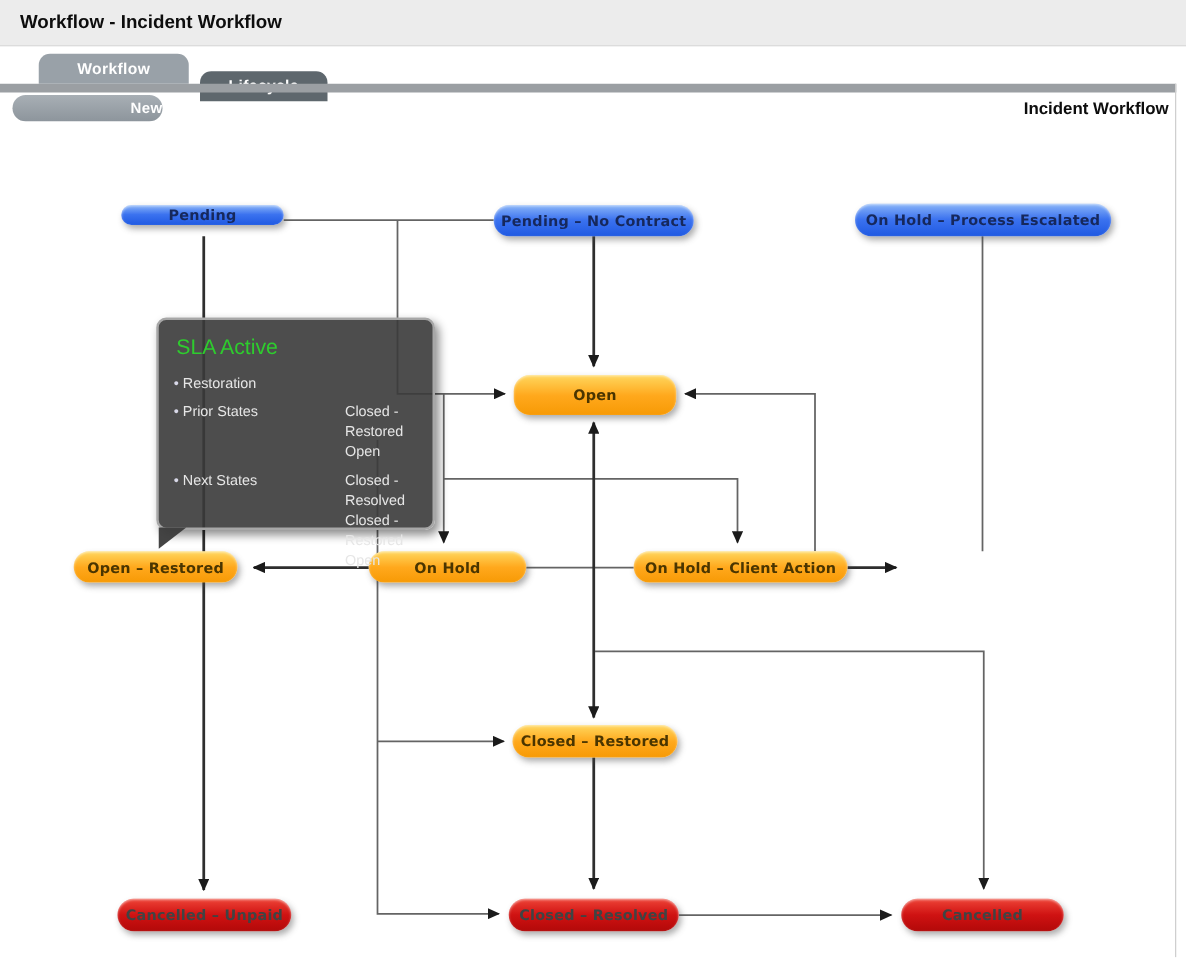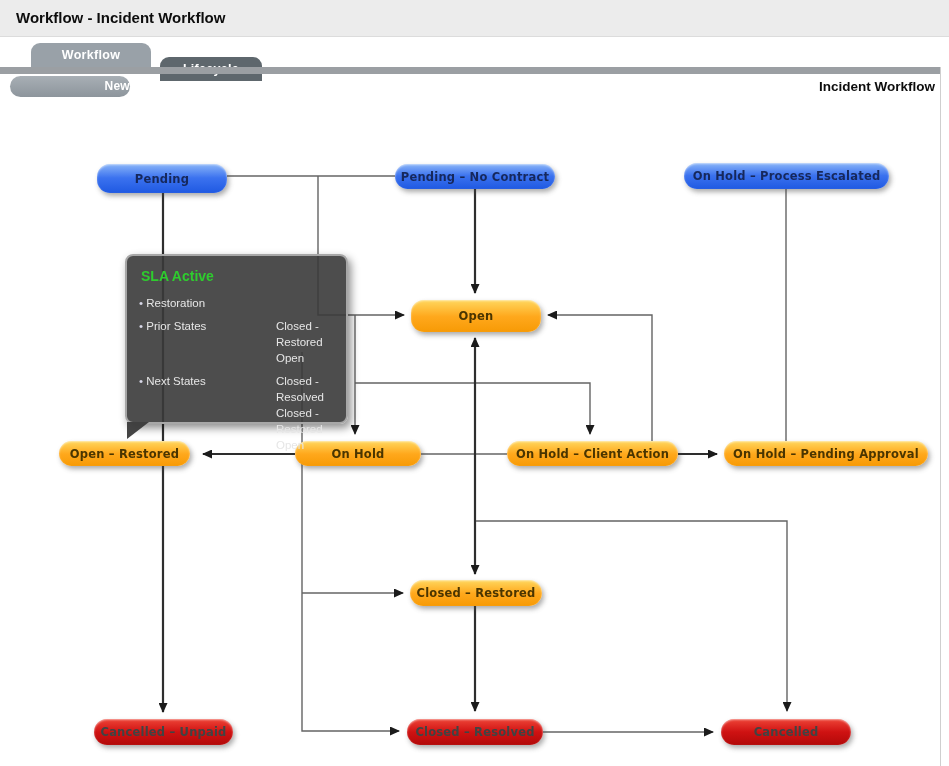--- a/index.html
+++ b/index.html
@@ -30,21 +30,21 @@
         cursor:pointer;pointer-events:auto;}
   .node.blue{background:linear-gradient(to bottom,#8ab5f8 0%,#3b72ef 48%,#1f59e2 100%);color:#16285c;}
   .node.orange{background:linear-gradient(to bottom,#ffd75e 0%,#ffa81c 52%,#f79a05 100%);color:#4a3500;}
   .node.red{background:linear-gradient(to bottom,#ee4437 0%,#cf1212 50%,#b20909 100%);color:#3f4444;}
 
   
   #sla-tooltip{position:absolute;left:125px;top:254px;width:223px;height:170px;box-sizing:border-box;
                background:rgba(58,58,58,.9);border:2px solid #a7a7a7;border-radius:8px;
                box-shadow:3px 4px 8px rgba(0,0,0,.45);z-index:3;color:#e6e6e6;
                font-size:11.5px;padding:10px 10px 8px 12px;}
-  .tt-title{color:#2ecc2e;font-weight:bold;font-size:14px;margin:2px 0 11px 2px;}
+  .tt-title{color:#2ecc2e;font-weight:normal;font-size:17px;margin:2px 0 11px 2px;}
   .tt-row{display:grid;grid-template-columns:95px 1fr;margin-bottom:7px;line-height:16px;gap:42px;}
   .tt-label::before{content:"• ";color:#d8d8e8;}
   #sla-tooltip-tail{position:absolute;left:127px;top:422px;width:0;height:0;z-index:3;
                     border-top:17px solid rgba(58,58,58,.95);border-right:22px solid transparent;}
 </style>
 </head>
 <body>
 
 <div class="app">
 
@@ -84,28 +84,27 @@
         <polyline points="475,338 475,574" fill="none" stroke="#2e2e2e" stroke-width="2.2" marker-end="url(#ah-end)" marker-start="url(#ah-start)"></polyline>
         <polyline points="475,606 475,711" fill="none" stroke="#2e2e2e" stroke-width="2.2" marker-end="url(#ah-end)"></polyline>
         <polyline points="476,521 787,521 787,711" fill="none" stroke="#646464" stroke-width="1.4" marker-end="url(#ah-end)"></polyline>
         <polyline points="302,352 302,731 399,731" fill="none" stroke="#646464" stroke-width="1.4" marker-end="url(#ah-end)"></polyline>
         <polyline points="302,593 403,593" fill="none" stroke="#646464" stroke-width="1.4" marker-end="url(#ah-end)"></polyline>
         <polyline points="543,732 713,732" fill="none" stroke="#646464" stroke-width="1.4" marker-end="url(#ah-end)"></polyline>
       </g>
   </svg>
 
   <div id="node-layer">
-      <div class="node blue" style="left: 97px; top: 164px; width: 130px; height: 29px;">Pending</div>
+      <div class="node blue" style="left: 97px; top: 164px; width: 130px; height: 16px;">Pending</div>
       <div class="node blue" style="left: 395px; top: 164px; width: 160px; height: 25px;">Pending – No Contract</div>
       <div class="node blue" style="left: 684px; top: 163px; width: 205px; height: 26px;">On Hold – Process Escalated</div>
       <div class="node orange" style="left: 411px; top: 300px; width: 130px; height: 32px;">Open</div>
       <div class="node orange" style="left: 59px; top: 441px; width: 131px; height: 25px;">Open – Restored</div>
       <div class="node orange" style="left: 295px; top: 441px; width: 126px; height: 25px;">On Hold</div>
       <div class="node orange" style="left: 507px; top: 441px; width: 171px; height: 25px;">On Hold – Client Action</div>
-      <div class="node orange" style="left: 724px; top: 441px; width: 204px; height: 25px;">On Hold – Pending Approval</div>
       <div class="node orange" style="left: 410px; top: 580px; width: 132px; height: 26px;">Closed – Restored</div>
       <div class="node red" style="left: 94px; top: 719px; width: 139px; height: 26px;">Cancelled – Unpaid</div>
       <div class="node red" style="left: 407px; top: 719px; width: 136px; height: 26px;">Closed – Resolved</div>
       <div class="node red" style="left: 721px; top: 719px; width: 130px; height: 26px;">Cancelled</div>
     </div>
 
   <div id="sla-tooltip">
     <div class="tt-title">SLA Active</div>
     <div class="tt-row">
       <div class="tt-label">Restoration</div>

